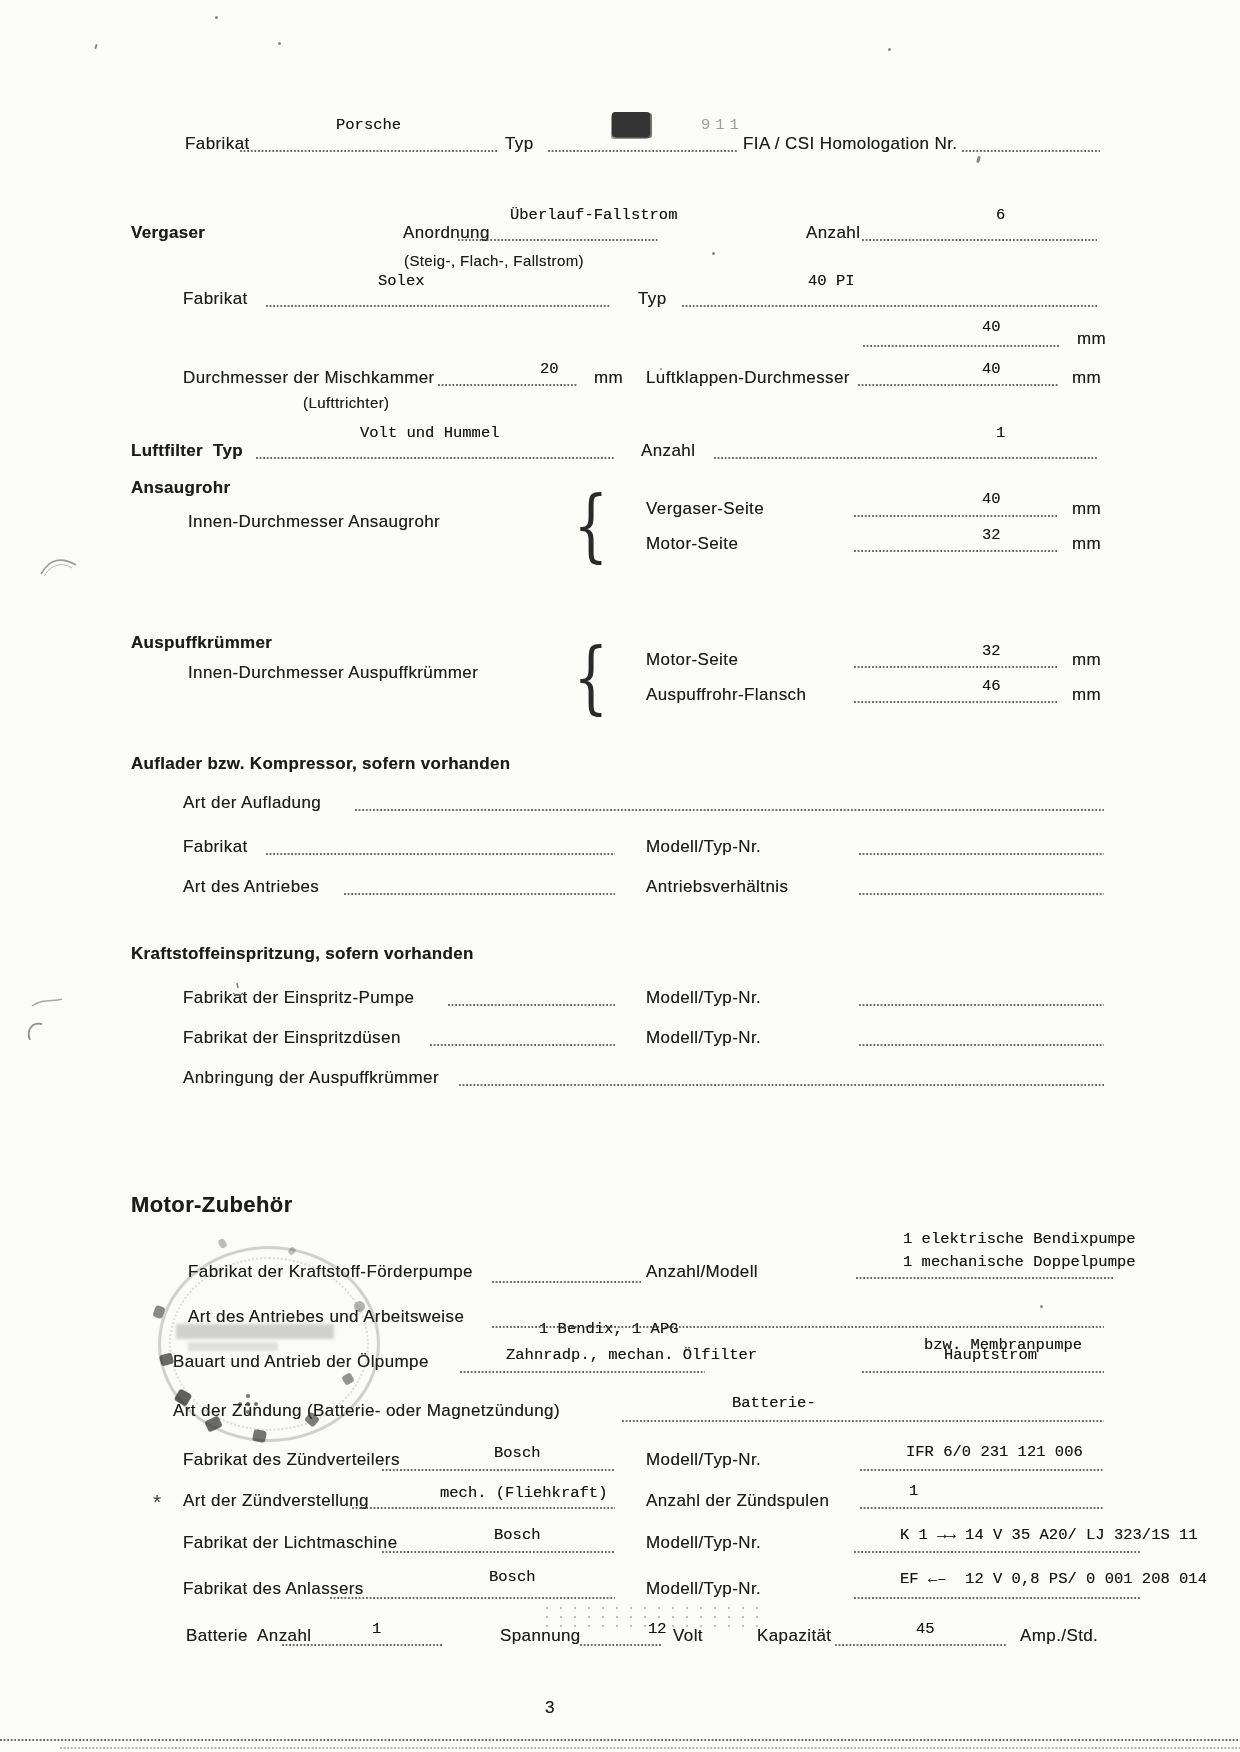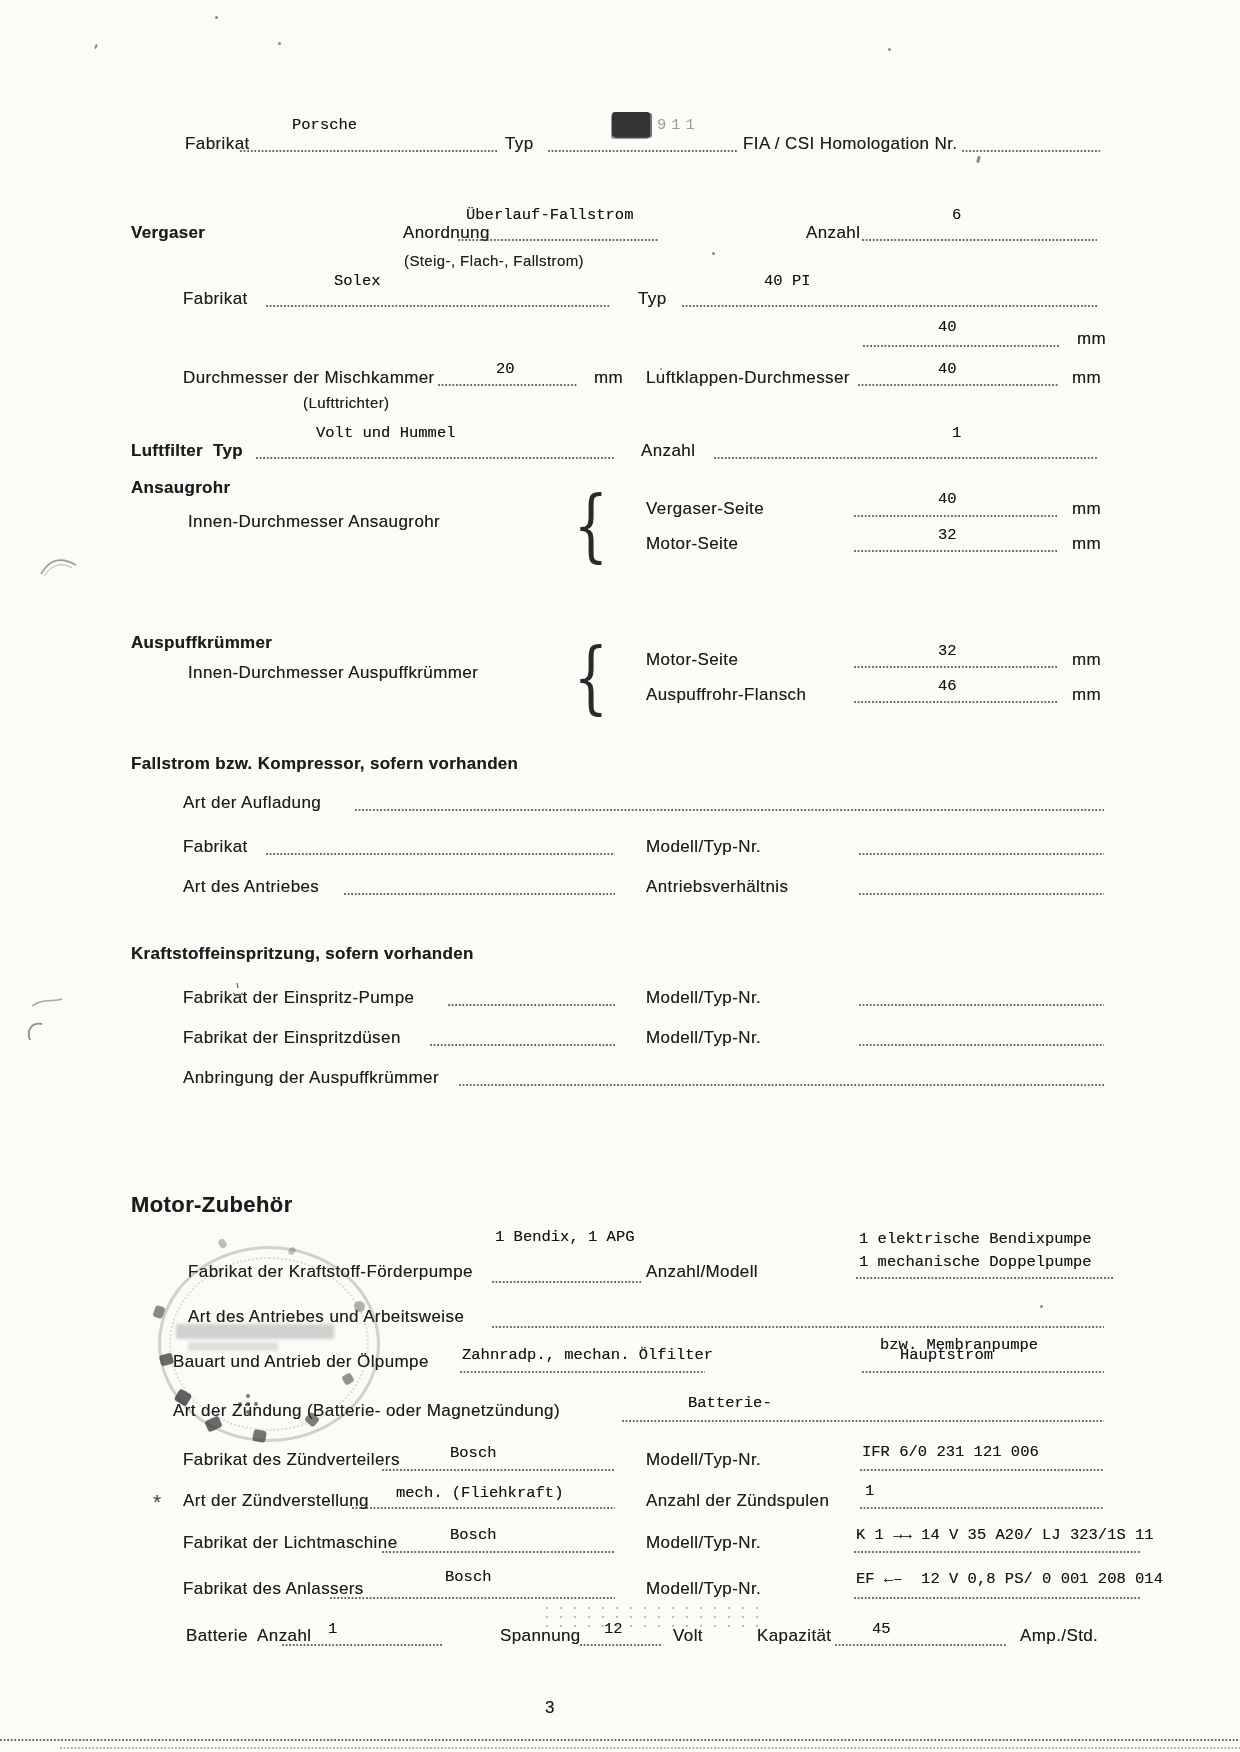--- a/index.html
+++ b/index.html
@@ -4,21 +4,21 @@
 <style>
   html,body{margin:0;padding:0;background:#d8d8d6;}
   .page{position:relative;width:1240px;height:1752px;margin:0 auto;background:#fbfbf8;overflow:hidden;
         font-family:"Liberation Sans",sans-serif;color:#1a1a1a;}
   .lbl,.sec,.h1,.hint,.unit{position:absolute;white-space:pre;font-family:"Liberation Sans",sans-serif;
         color:#1c1c1c;font-size:17px;letter-spacing:.4px;text-shadow:0 0 .5px rgba(25,25,25,.55);}
   .sec{font-weight:600;letter-spacing:.3px;}
   .h1{font-size:22px;font-weight:700;letter-spacing:.4px;}
   .hint{font-size:15px;}
   .val{position:absolute;white-space:pre;font-family:"Liberation Mono","DejaVu Sans Mono",monospace;
-        font-size:15.5px;color:#151515;text-shadow:0 0 .5px rgba(20,20,20,.5);}
+        font-size:15.5px;color:#151515;text-shadow:0 0 .5px rgba(20,20,20,.5);margin-left:44px;}
   .faint{color:#9d9d9d;text-shadow:none;letter-spacing:5px;}
   .dot{position:absolute;height:2px;background-image:radial-gradient(circle at 1px 1px,#474747 .7px,transparent 1px);
         background-size:3.6px 2px;background-repeat:repeat-x;opacity:.88;}
   .dot.light{opacity:.45;}
   .brace{position:absolute;font-family:"DejaVu Serif",serif;font-size:78px;font-weight:200;color:#2a2a2a;
         transform:scaleX(.7);line-height:78px;}
   .mark{position:absolute;font-size:21px;color:#3a3a3a;}
   .smudge{position:absolute;background:#343434;border-radius:3px;
         box-shadow:2px 1px 0 rgba(52,52,52,.7),-1px 2px 0 rgba(52,52,52,.5);}
   .speck{position:absolute;background:#555;border-radius:50%;opacity:.7;}
@@ -102,21 +102,21 @@
   <span class="brace" style="left:566px;top:638px">{</span>
   <span class="lbl" style="left:646px;top:650px">Motor-Seite</span>
   <div class="dot" style="left:854px;top:666px;width:203px"></div>
   <span class="val" style="left:938px;top:642px">32</span>
   <span class="unit" style="left:1072px;top:650px">mm</span>
   <span class="lbl" style="left:646px;top:685px">Auspuffrohr-Flansch</span>
   <div class="dot" style="left:854px;top:701px;width:203px"></div>
   <span class="val" style="left:938px;top:677px">46</span>
   <span class="unit" style="left:1072px;top:685px">mm</span>
 
-  <span class="sec" style="left:131px;top:754px">Fallstrom bzw. Kompressor, sofern vorhanden</span>
+  <span class="sec" style="left:131px;top:754px">Auflader bzw. Kompressor, sofern vorhanden</span>
   <span class="lbl" style="left:183px;top:793px">Art der Aufladung</span>
   <div class="dot" style="left:355px;top:809px;width:749px"></div>
   <span class="lbl" style="left:183px;top:837px">Fabrikat</span>
   <div class="dot" style="left:266px;top:853px;width:349px"></div>
   <span class="lbl" style="left:646px;top:837px">Modell/Typ-Nr.</span>
   <div class="dot" style="left:859px;top:853px;width:245px"></div>
   <span class="lbl" style="left:183px;top:877px">Art des Antriebes</span>
   <div class="dot" style="left:344px;top:893px;width:271px"></div>
   <span class="lbl" style="left:646px;top:877px">Antriebsverhältnis</span>
   <div class="dot" style="left:859px;top:893px;width:245px"></div>
@@ -130,21 +130,21 @@
   <div class="dot" style="left:430px;top:1044px;width:185px"></div>
   <span class="lbl" style="left:646px;top:1028px">Modell/Typ-Nr.</span>
   <div class="dot" style="left:859px;top:1044px;width:245px"></div>
   <span class="lbl" style="left:183px;top:1068px">Anbringung der Auspuffkrümmer</span>
   <div class="dot" style="left:459px;top:1084px;width:645px"></div>
 
   <span class="h1" style="left:131px;top:1192px">Motor-Zubehör</span>
 
   <span class="val" style="left:859px;top:1230px">1 elektrische Bendixpumpe</span>
   <span class="lbl" style="left:188px;top:1262px">Fabrikat der Kraftstoff-Förderpumpe</span>
-  <span class="val" style="left:495px;top:1228px">1 Bendix, 1 APG</span>
+  <span class="val" style="left:495px;top:1320px">1 Bendix, 1 APG</span>
   <div class="dot" style="left:492px;top:1281px;width:150px"></div>
   <span class="lbl" style="left:646px;top:1262px">Anzahl/Modell</span>
   <span class="val" style="left:859px;top:1253px">1 mechanische Doppelpumpe</span>
   <div class="dot" style="left:856px;top:1277px;width:258px"></div>
 
   <span class="lbl" style="left:188px;top:1307px">Art des Antriebes und Arbeitsweise</span>
   <div class="dot" style="left:492px;top:1326px;width:612px"></div>
   <span class="val" style="left:880px;top:1336px">bzw. Membranpumpe</span>
 
   <span class="lbl" style="left:173px;top:1352px">Bauart und Antrieb der Ölpumpe</span>

